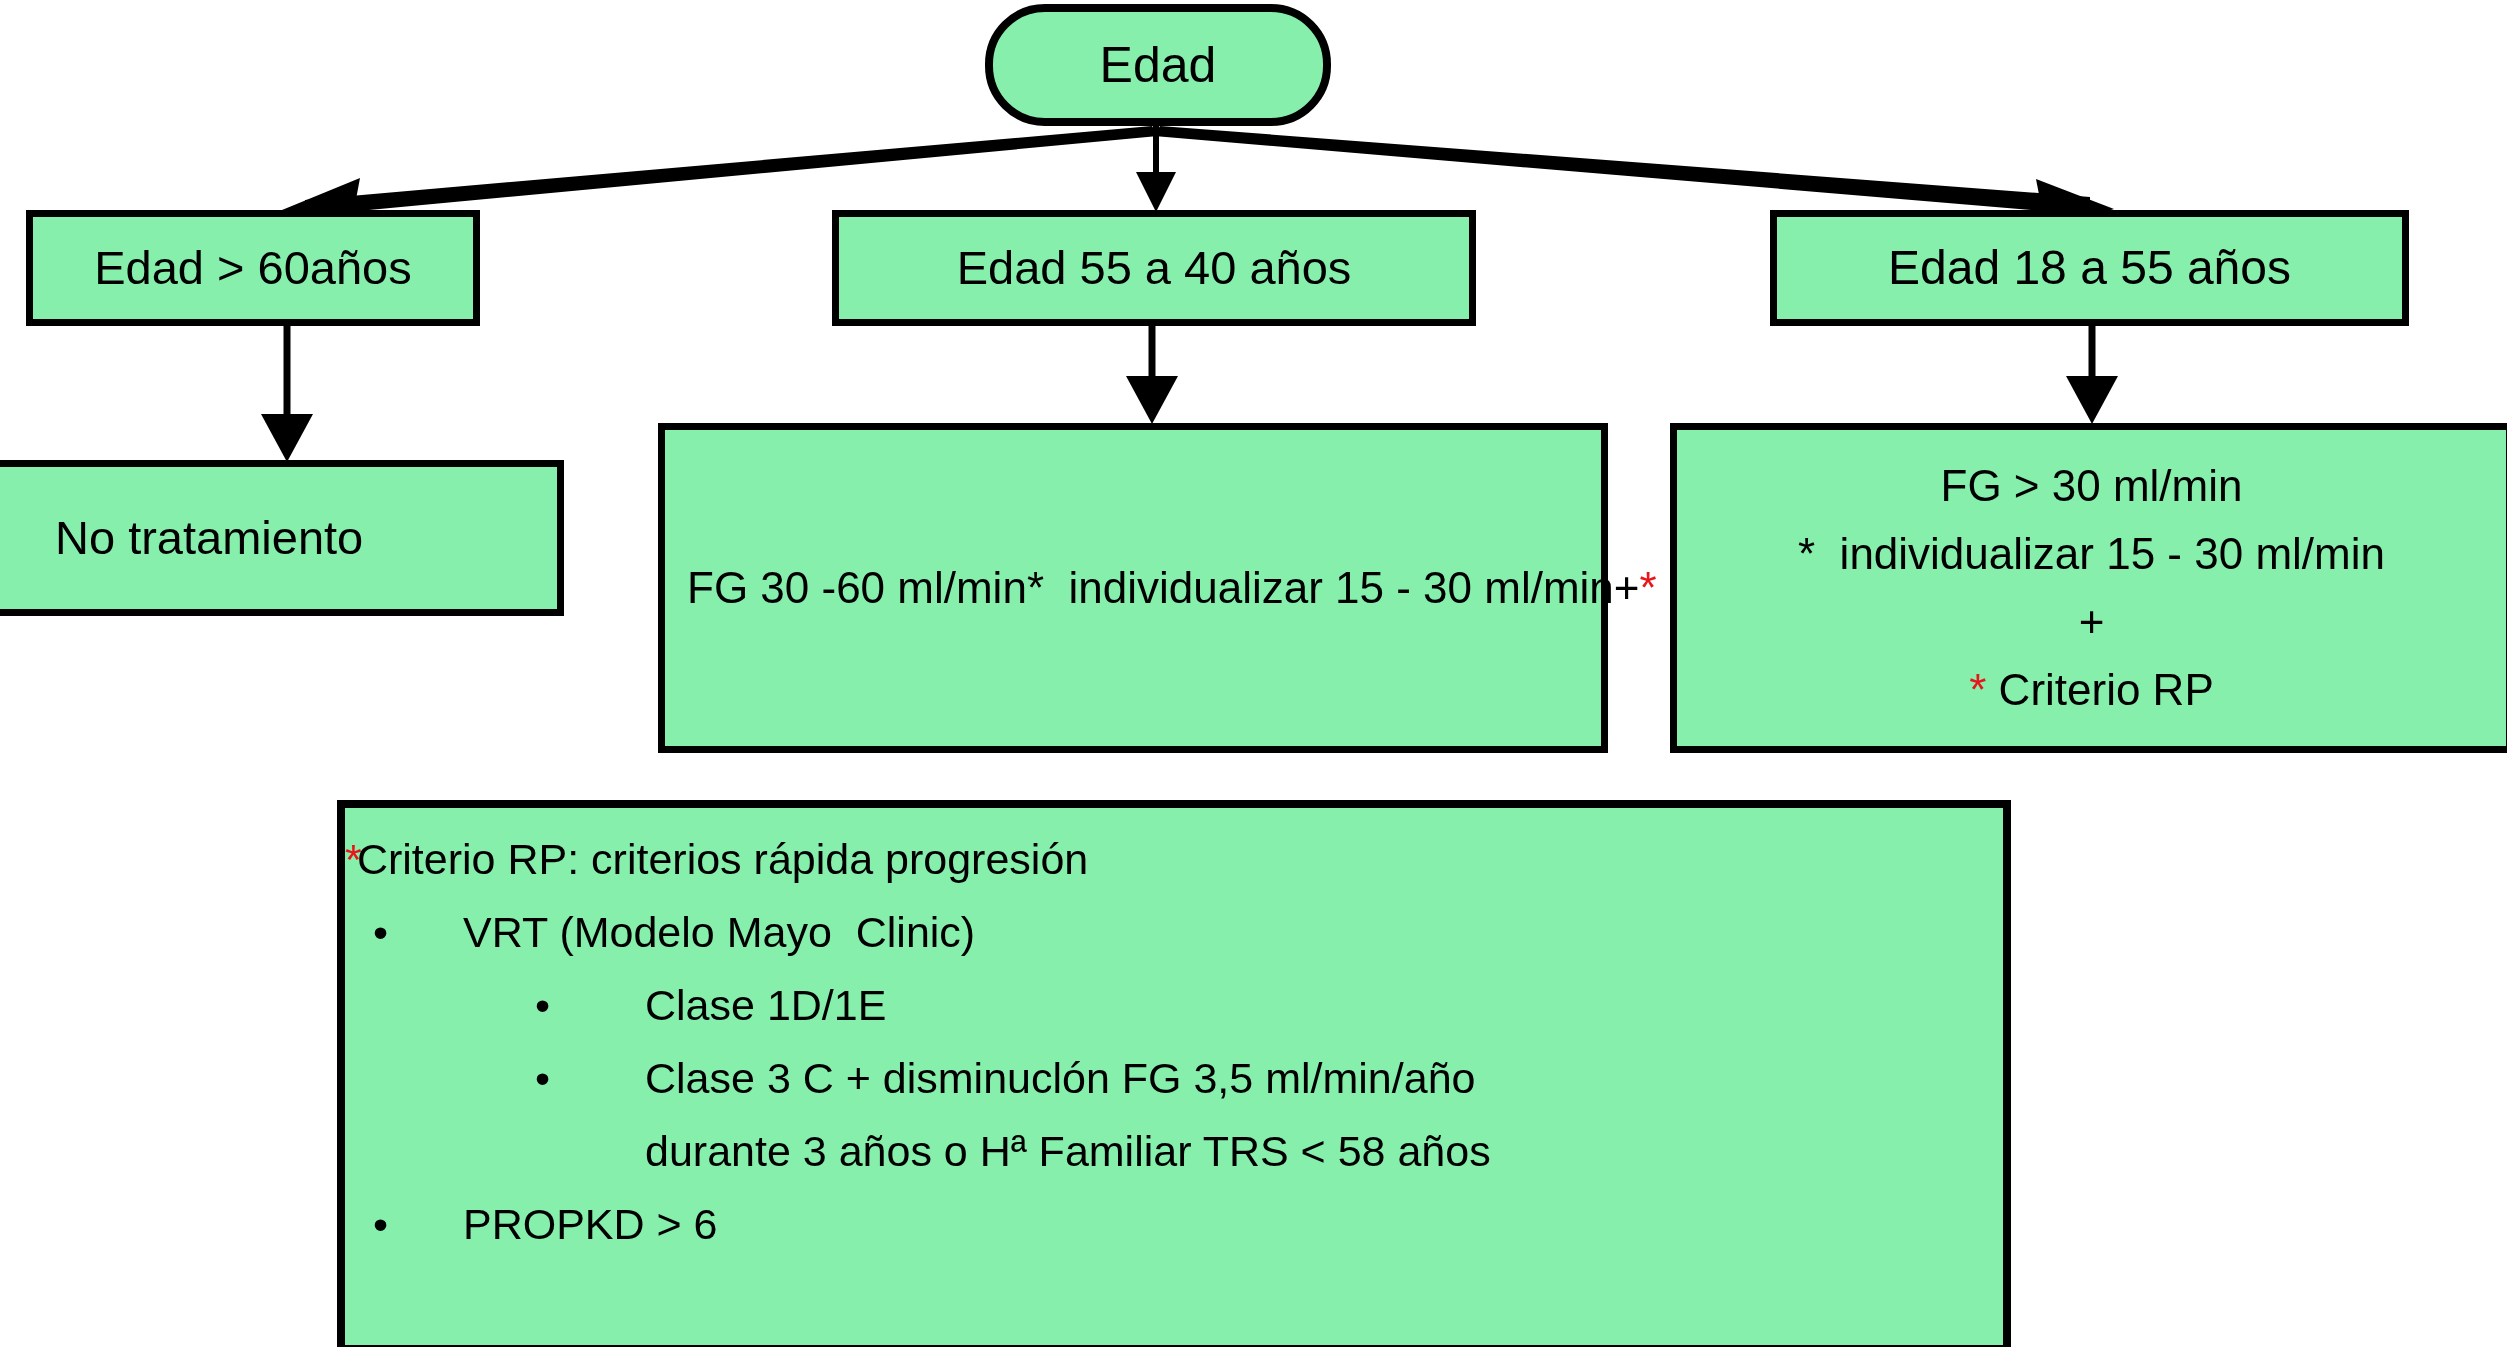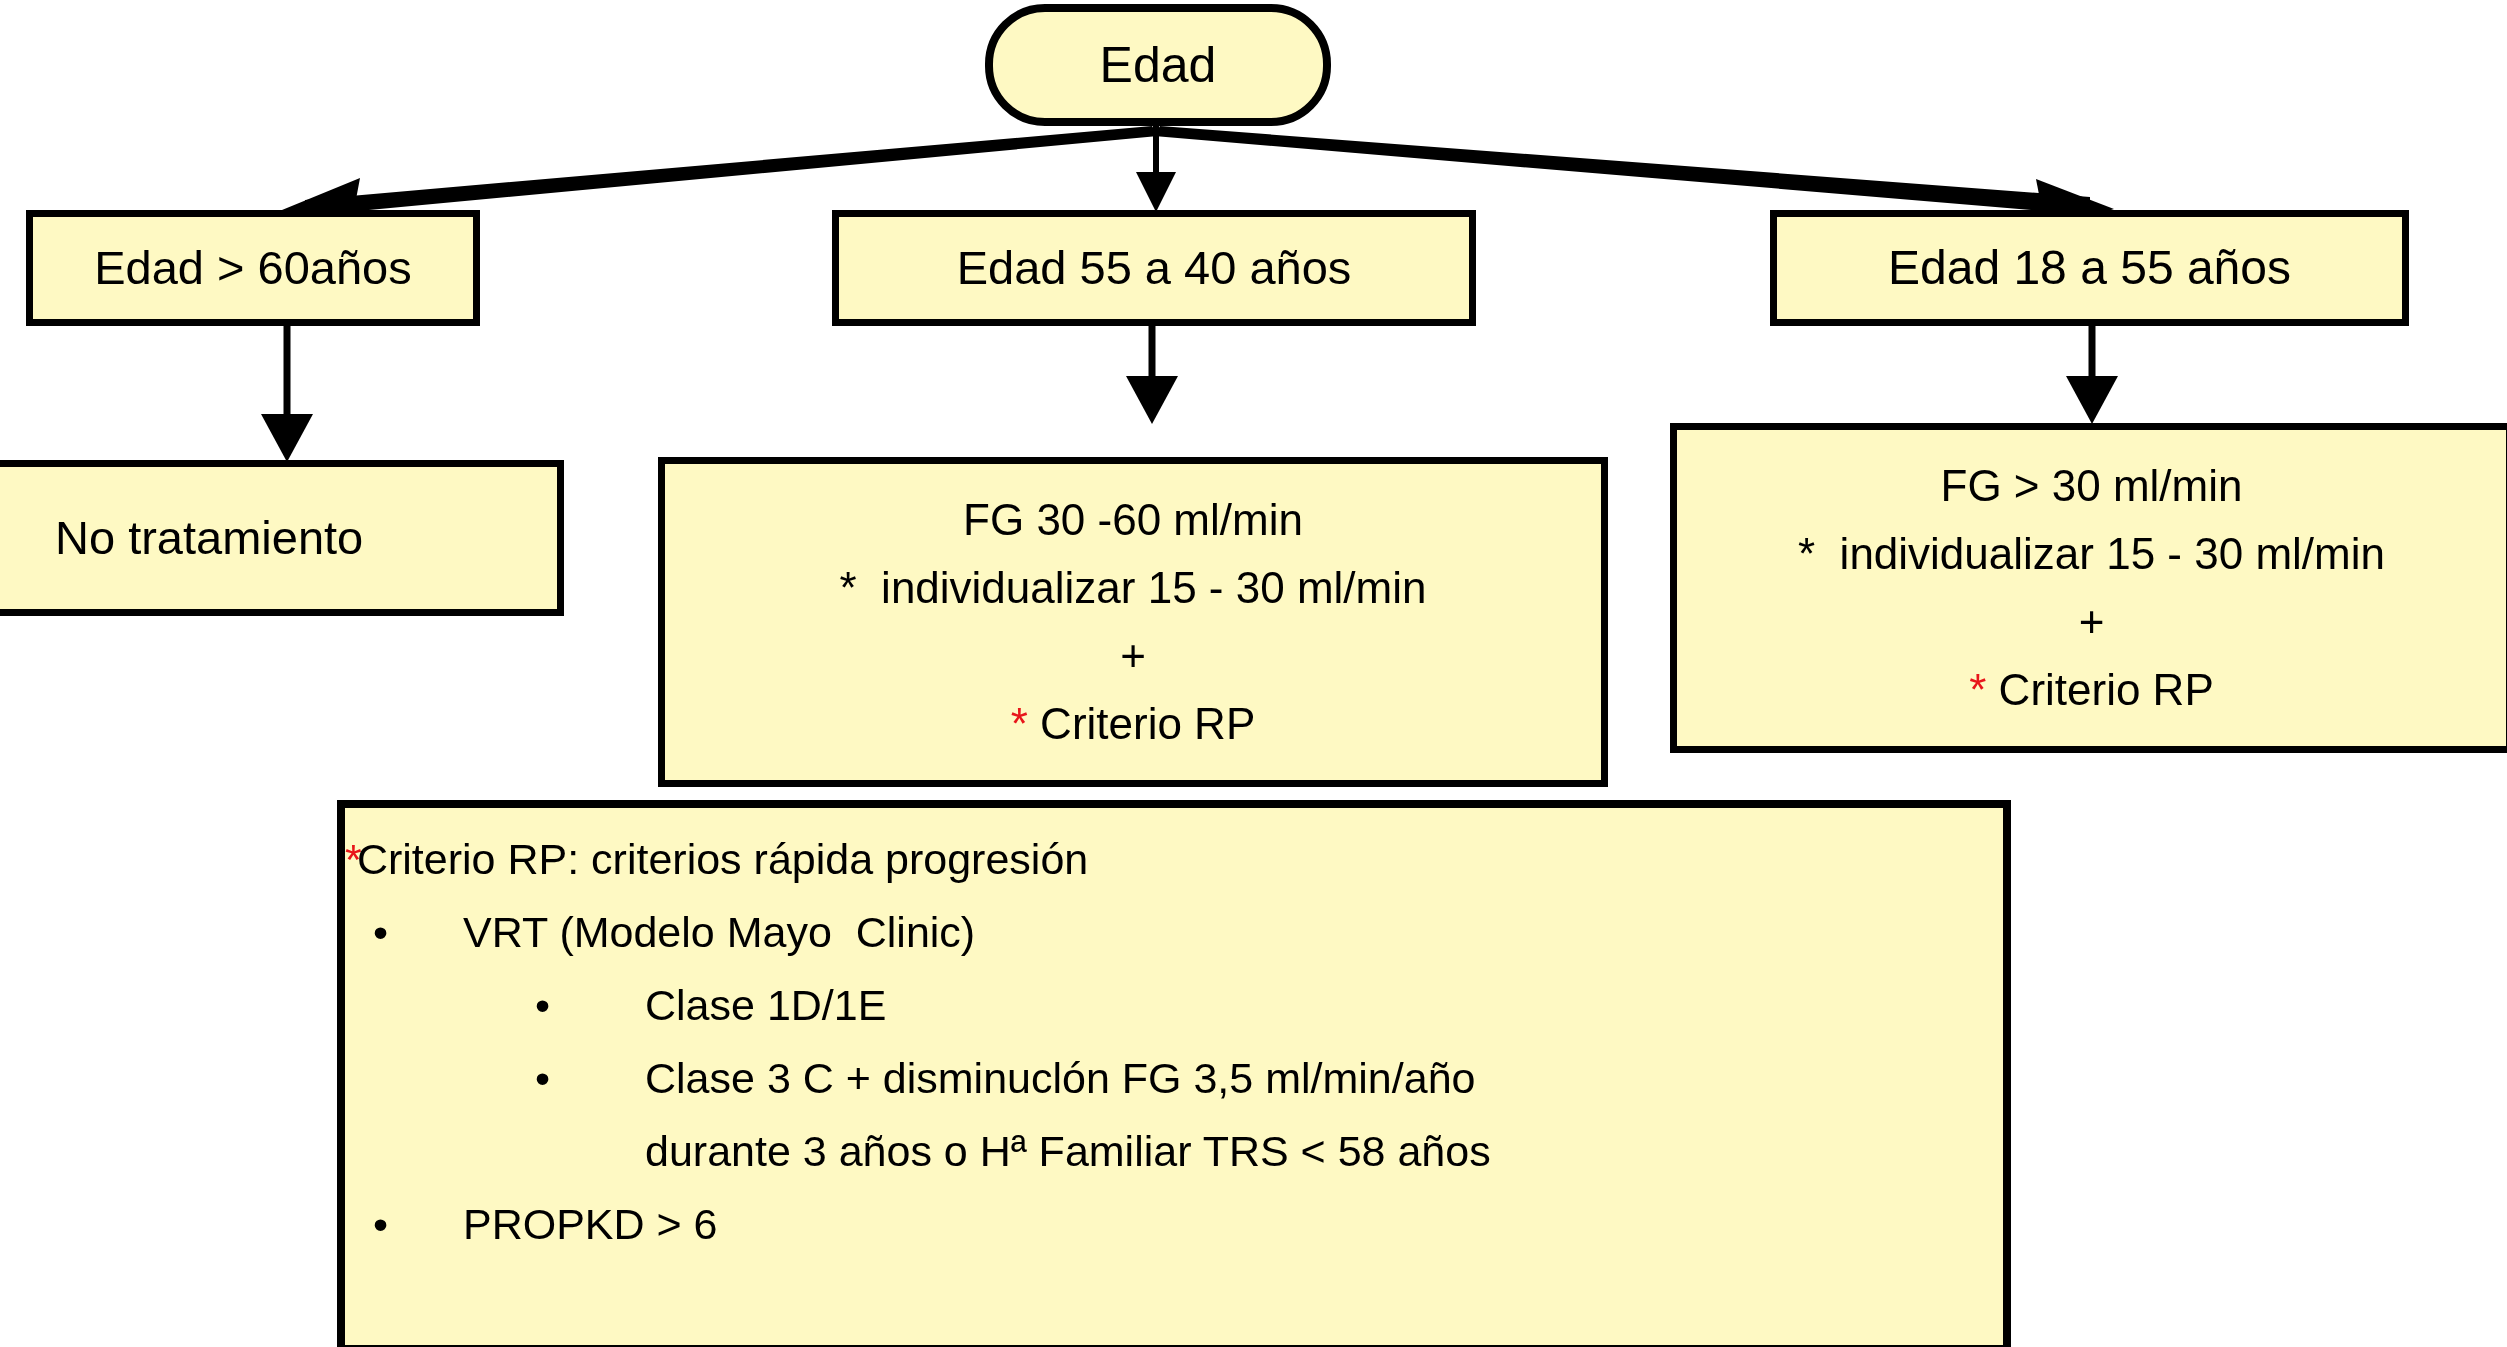--- a/index.html
+++ b/index.html
@@ -18,21 +18,21 @@
   }
   svg#edges{
     position:absolute;
     left:0; top:0;
     width:2507px; height:1347px;
     pointer-events:none;
   }
   .node{
     position:absolute;
     box-sizing:border-box;
-    background:#fef9c3;
+    background:#86efac;
     border:7px solid #000000;
     display:flex;
     align-items:center;
     justify-content:center;
     text-align:center;
     line-height:1.18;
   }
   .node.rounded{
     border-radius:60px;
     border-width:8px;
@@ -65,24 +65,23 @@
 
   
   #node-no-treatment{
     left:-8px; top:460px; width:572px; height:156px;
     font-size:47px;
     padding-left:56px;
   }
   #node-fg-30-60{
     left:658px; top:423px; width:950px; height:330px;
     font-size:44px;
-    flex-direction:column;
+    flex-direction:row;
     justify-content:space-evenly;
     padding:14px 22px;
-    margin-top:34px;
   }
   #node-fg-over-30{
     left:1670px; top:423px; width:843px; height:330px;
     font-size:44px;
     flex-direction:column;
     justify-content:space-evenly;
     padding:14px 22px;
   }
   .fg-line{display:block;white-space:pre;}
   .ast-red{color:#e8161a;font-weight:400;}

